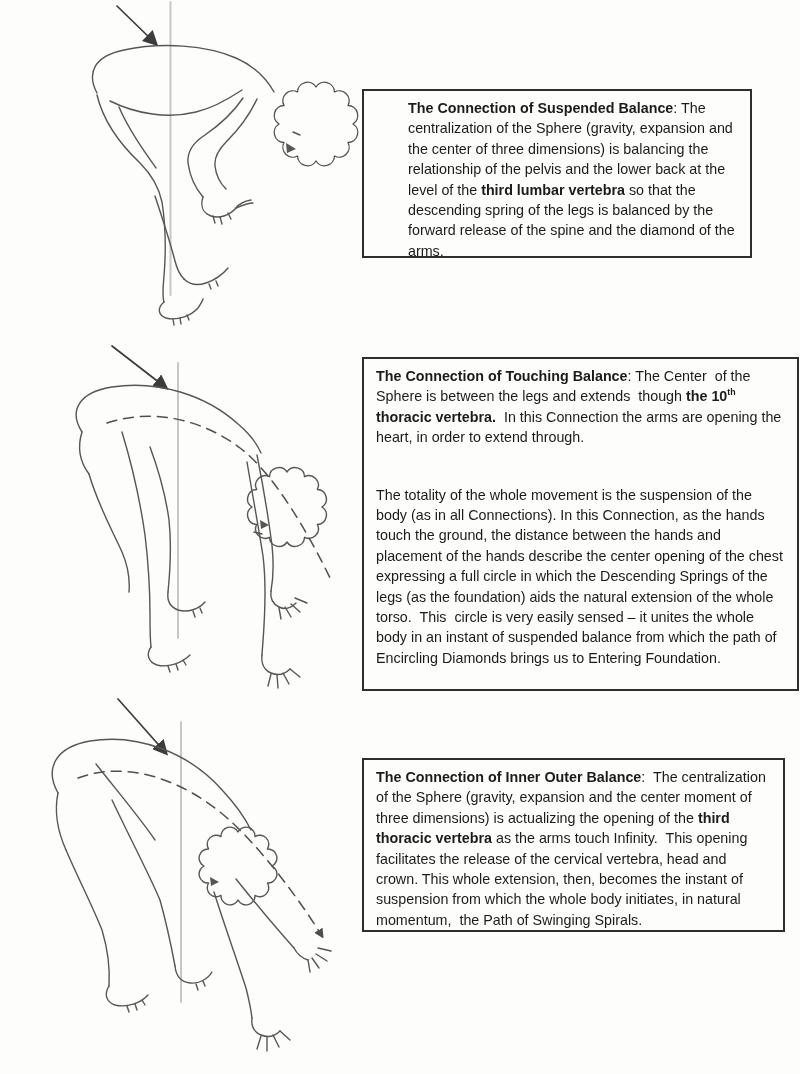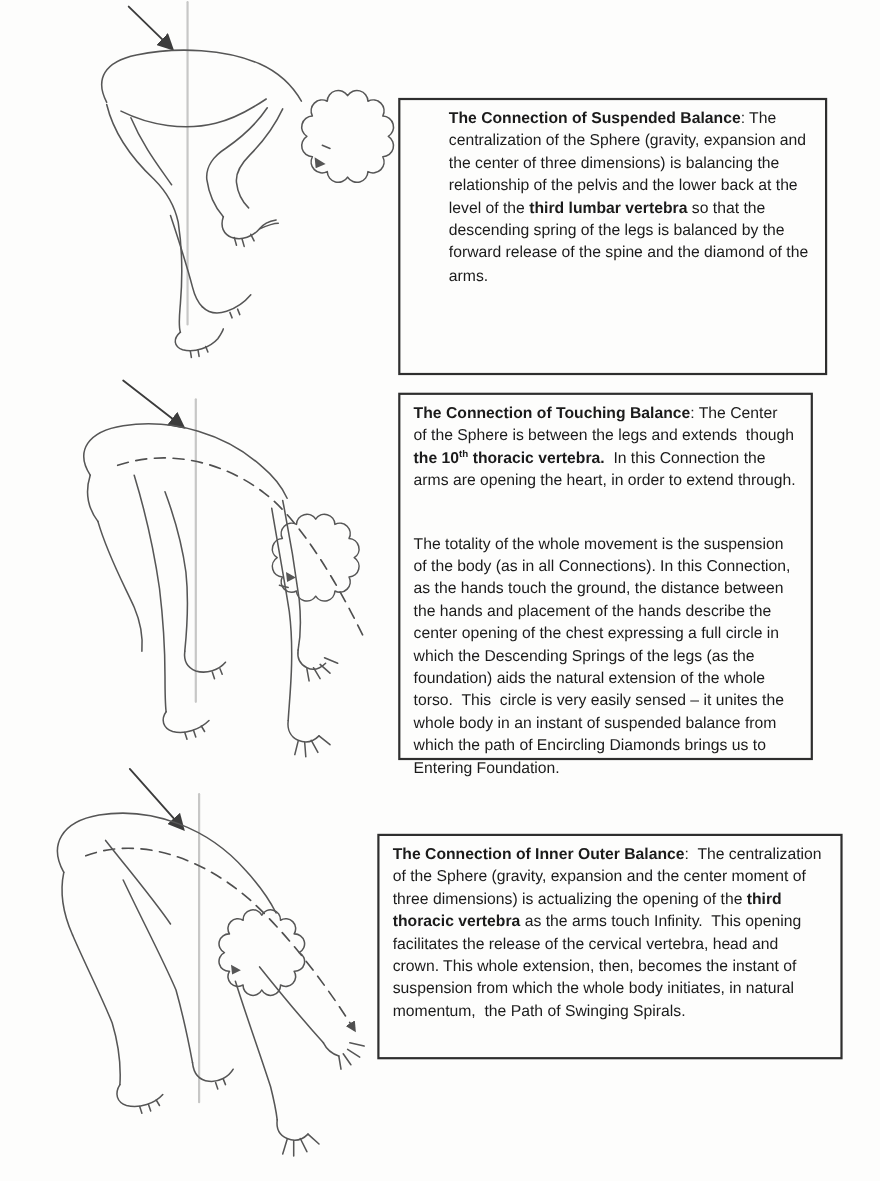--- a/index.html
+++ b/index.html
@@ -113,26 +113,26 @@
       <path d="M236,879 C256,904 276,928 294,948"></path>
       <path d="M294,948 C297,954 302,958 308,960"></path>
       <path d="M308,960 l2,12 M312,958 l7,10 M316,954 l11,7 M318,948 l13,3"></path>
     </g>
     <g>
       <path d="M272,866 A9 9 0 0 1 267.4,883 A9 9 0 0 1 255,895.4 A9 9 0 0 1 238,900 A9 9 0 0 1 221,895.4 A9 9 0 0 1 208.6,883 A9 9 0 0 1 204,866 A9 9 0 0 1 208.6,849 A9 9 0 0 1 221,836.6 A9 9 0 0 1 238,832 A9 9 0 0 1 255,836.6 A9 9 0 0 1 267.4,849 A9 9 0 0 1 272,866"></path>
       <path class="beak" d="M210,877 l9,5 -8,4 z"></path>
     </g>
   </svg>
 
-  <div class="textbox" style="left:362px;top:89px;width:390px;height:252px;padding-left:44px;">
+  <div class="textbox" style="left:362px;top:89px;width:390px;height:169px;padding-left:44px;">
     <p><span class="b">The Connection of Suspended Balance</span><span>: The centralization of the Sphere (gravity, expansion and the center of three dimensions) is balancing the relationship of the pelvis and the lower back at the level of the </span><span class="b">third lumbar vertebra</span><span> so that the descending spring of the legs is balanced by the forward release of the spine and the diamond of the arms.</span></p>
   </div>
 
-  <div class="textbox" style="left:362px;top:357px;width:377px;height:334px;">
+  <div class="textbox" style="left:362px;top:357px;width:437px;height:334px;">
     <p><span class="b">The Connection of Touching Balance</span><span>: The Center  of the Sphere is between the legs and extends  though </span><span class="b">the 10</span><sup class="b">th</sup><span class="b"> thoracic vertebra.</span><span>  In this Connection the arms are opening the heart, in order to extend through.</span></p>
     <p><span>The totality of the whole movement is the suspension of the body (as in all Connections). In this Connection, as the hands touch the ground, the distance between the hands and placement of the hands describe the center opening of the chest expressing a full circle in which the Descending Springs of the legs (as the foundation) aids the natural extension of the whole torso.  This  circle is very easily sensed – it unites the whole body in an instant of suspended balance from which the path of Encircling Diamonds brings us to Entering Foundation.</span></p>
   </div>
 
-  <div class="textbox" style="left:343px;top:758px;width:423px;height:205px;">
+  <div class="textbox" style="left:362px;top:758px;width:423px;height:174px;">
     <p><span class="b">The Connection of Inner Outer Balance</span><span>:  The centralization of the Sphere (gravity, expansion and the center moment of three dimensions) is actualizing the opening of the </span><span class="b">third thoracic vertebra</span><span> as the arms touch Infinity.  This opening facilitates the release of the cervical vertebra, head and crown. This whole extension, then, becomes the instant of suspension from which the whole body initiates, in natural momentum,  the Path of Swinging Spirals.</span></p>
   </div>
 
 </div>
 
 </body></html>

